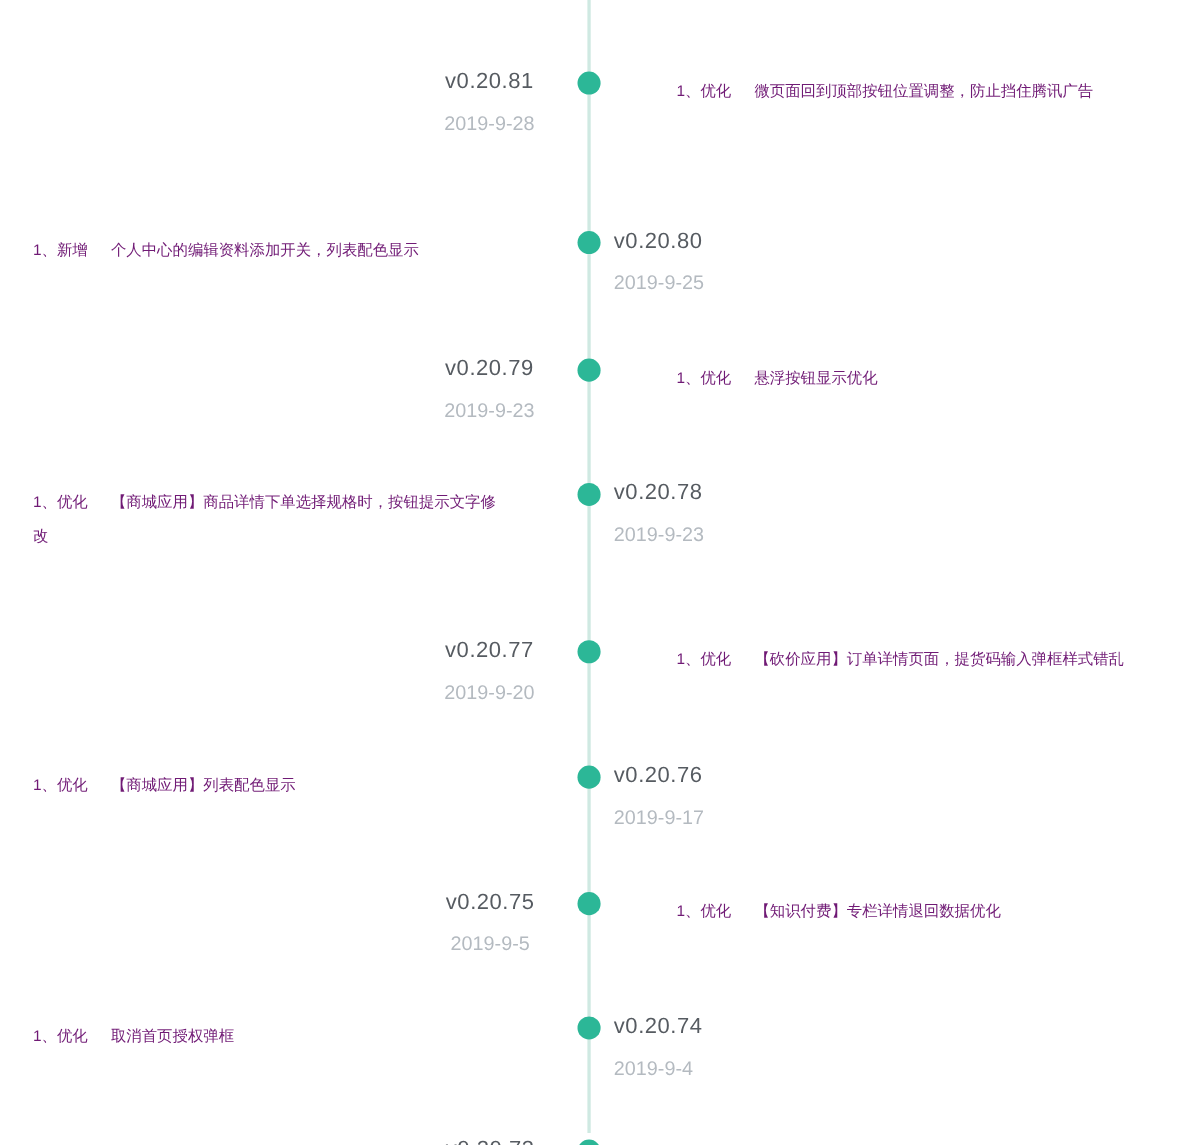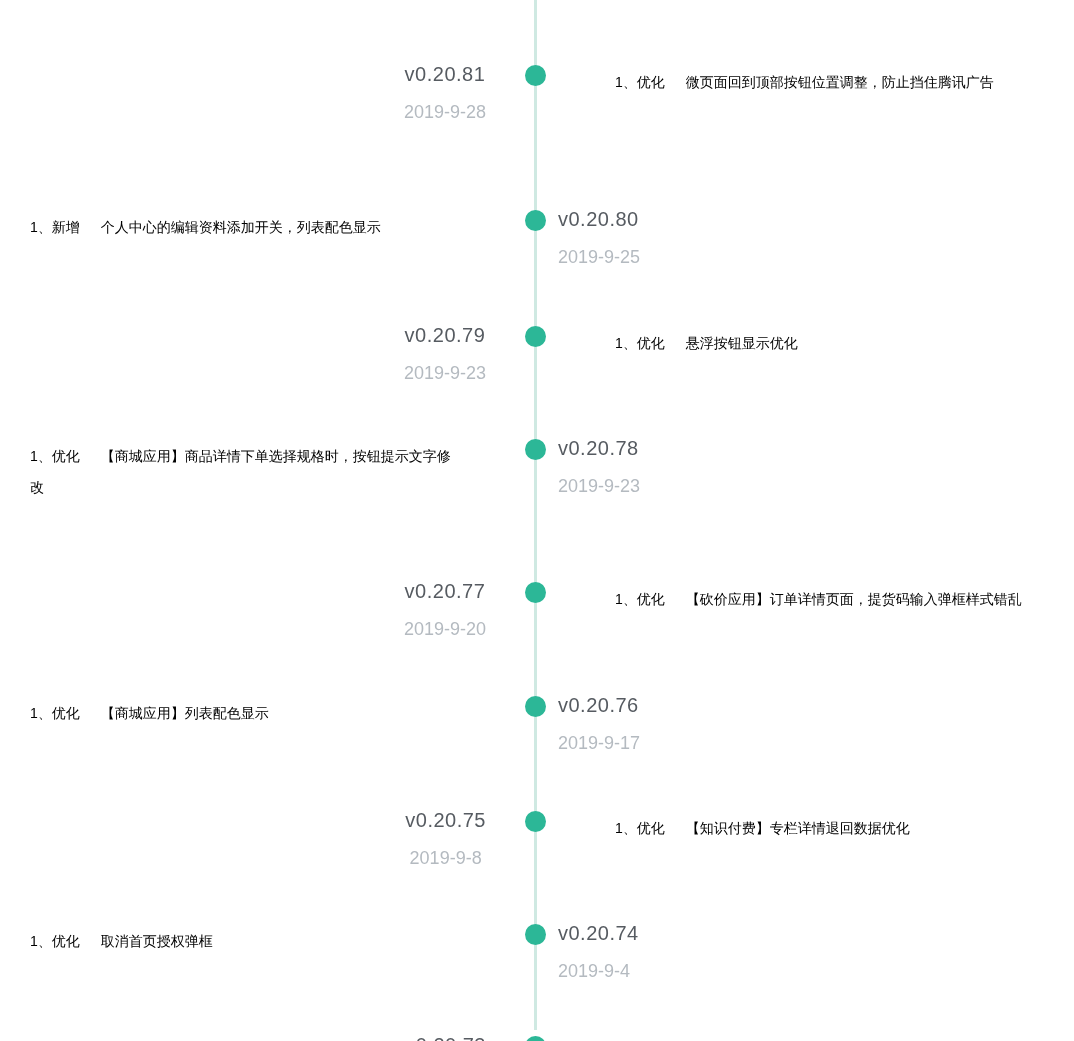--- a/index.html
+++ b/index.html
@@ -55,21 +55,21 @@
   .content {
     position: absolute;
     top: -8px;
   }
   .entry.v-left  .content { left: 615px; width: 445px; }
   .entry.v-right .content { left: 30px;  width: 426px; }
   .item {
     margin: 0;
     font-size: 14px;
     line-height: 31px;
-    color: #000000;
+    color: #701a75;
   }
   .item .label { margin-right: 21px; }
 </style>
 </head>
 <body>
 
 <div class="page">
   <div class="tl-line"></div>
 
   <div class="entry v-left" style="top:75px">
@@ -135,21 +135,21 @@
     </div>
     <div class="content">
       <p class="item"><span class="label">1、优化</span><span>【商城应用】列表配色显示</span></p>
     </div>
   </div>
 
   <div class="entry v-left" style="top:821px">
     <span class="dot"></span>
     <div class="ver">
       <div class="version">v0.20.75</div>
-      <div class="date">2019-9-8</div>
+      <div class="date">2019-9-5</div>
     </div>
     <div class="content">
       <p class="item"><span class="label">1、优化</span><span>【知识付费】专栏详情退回数据优化</span></p>
     </div>
   </div>
 
   <div class="entry v-right" style="top:934px">
     <span class="dot"></span>
     <div class="ver">
       <div class="version">v0.20.74</div>

